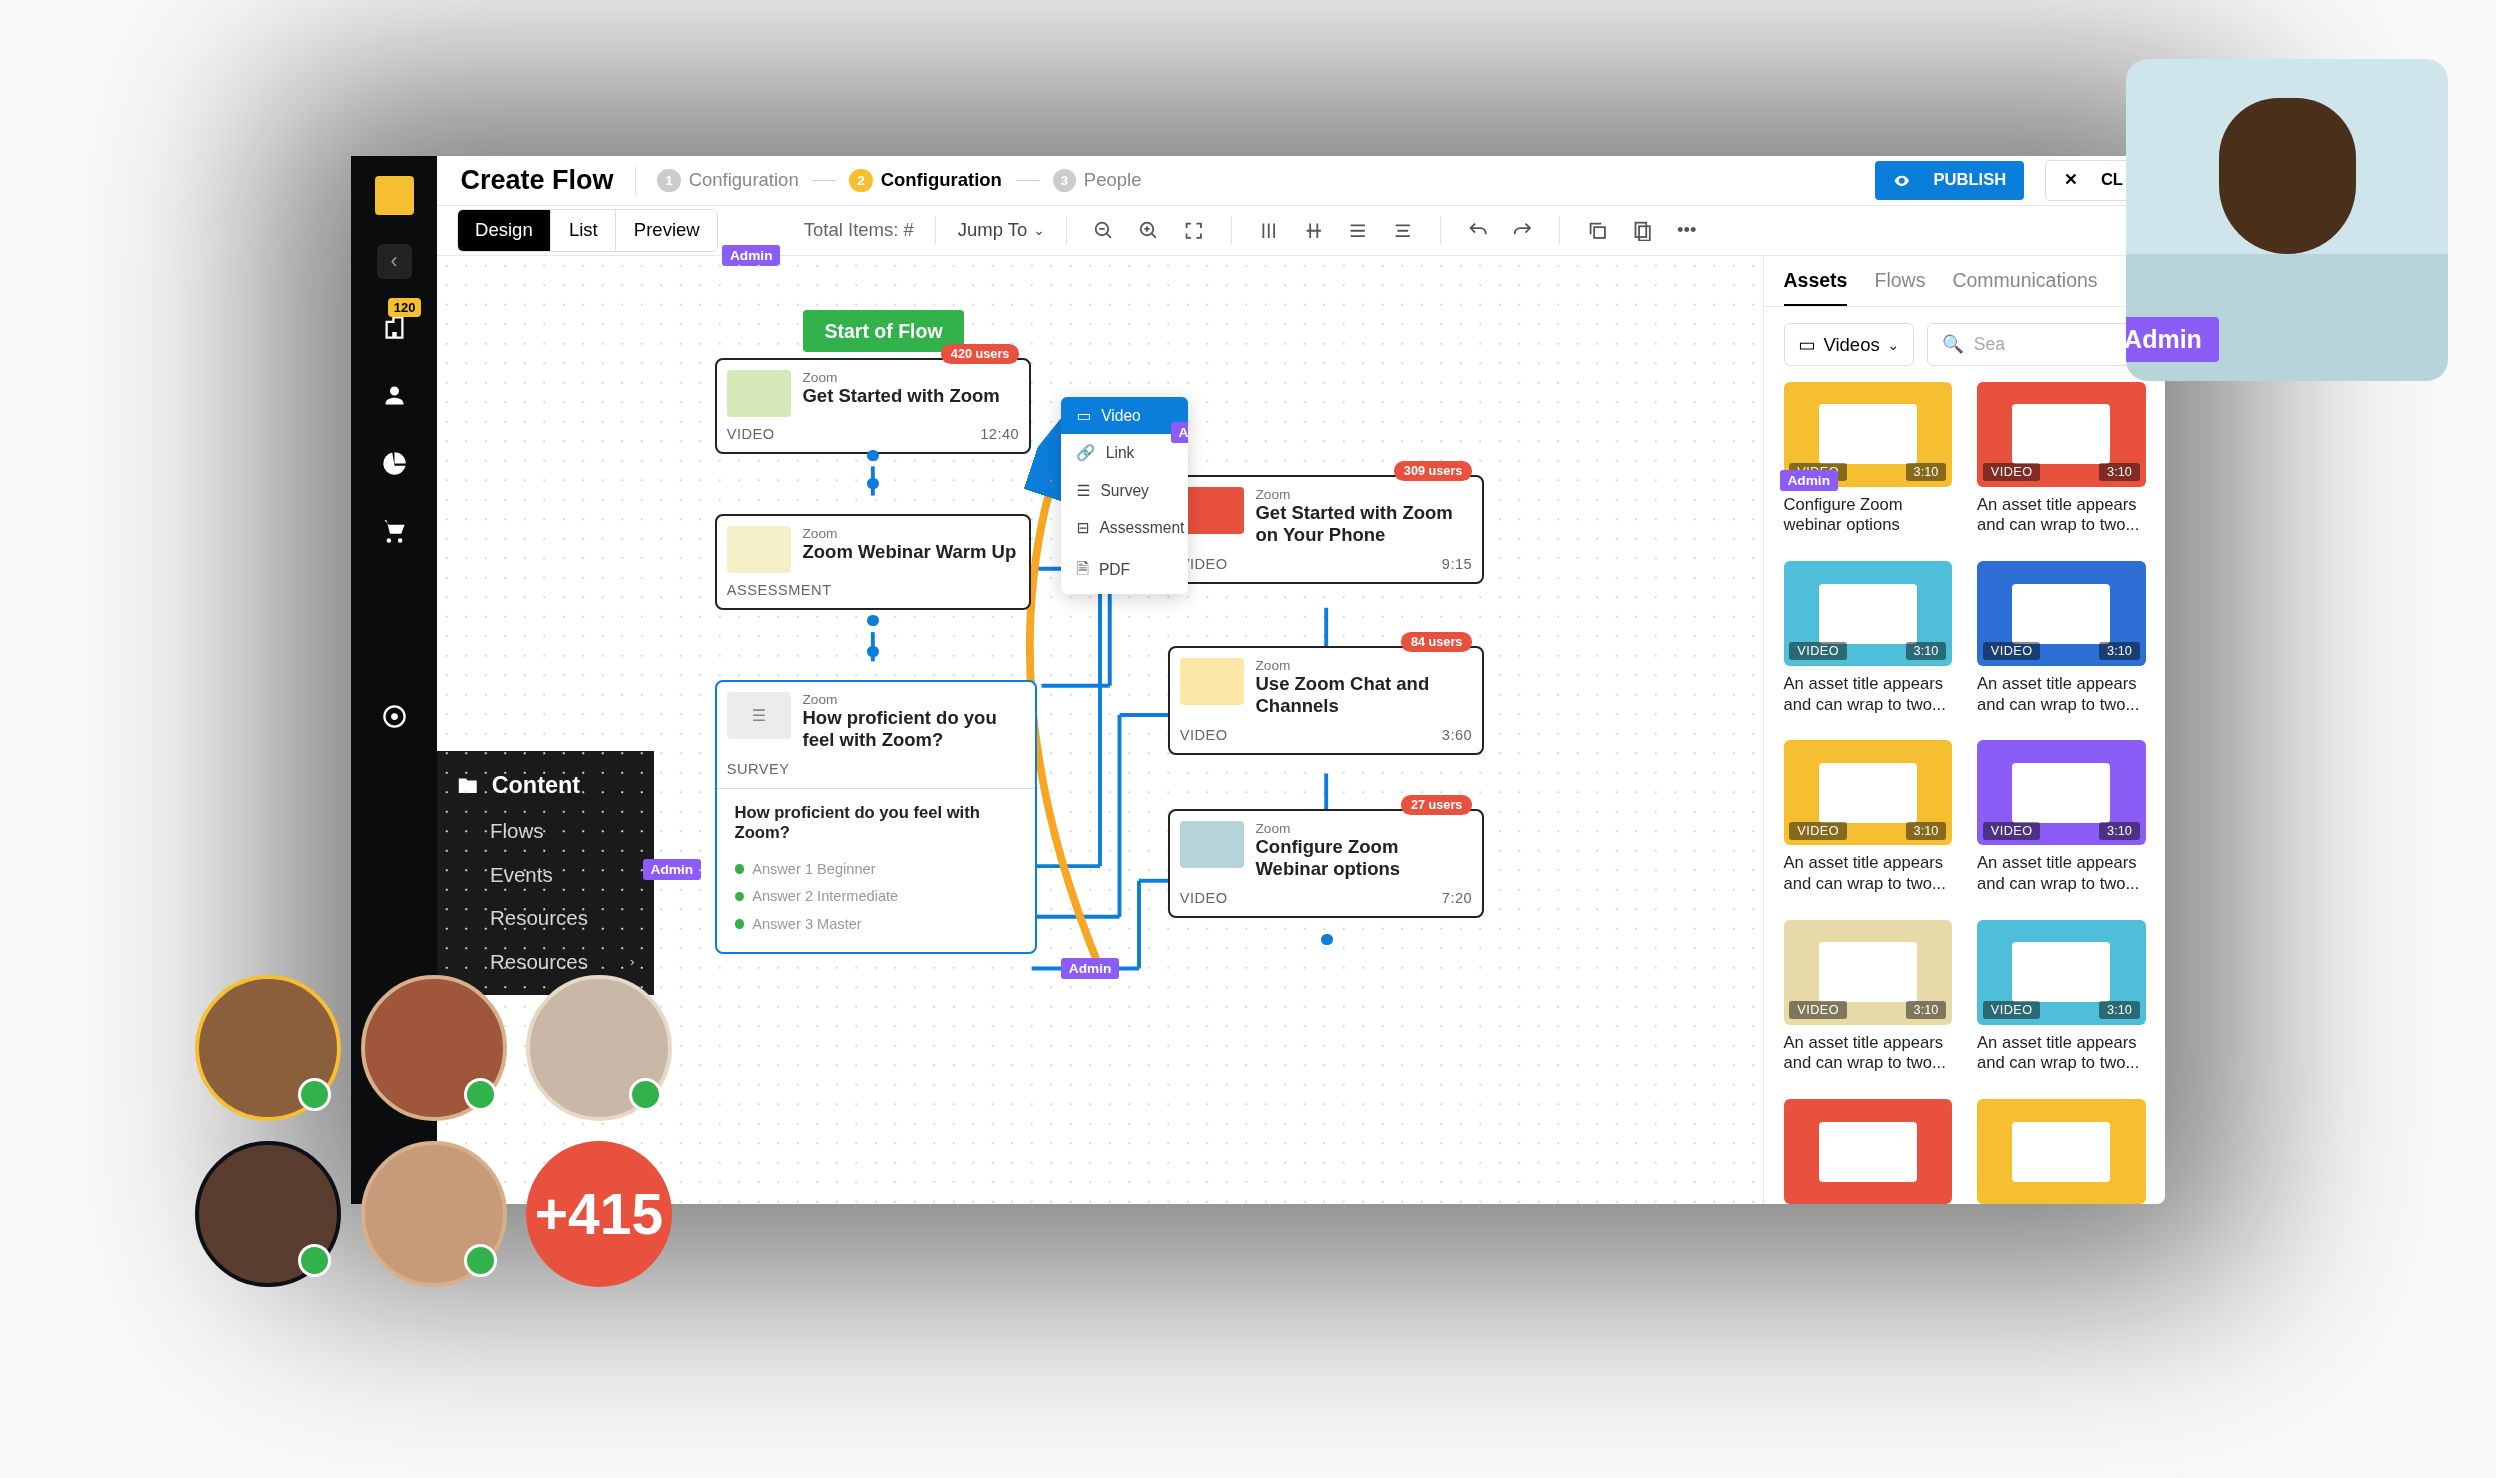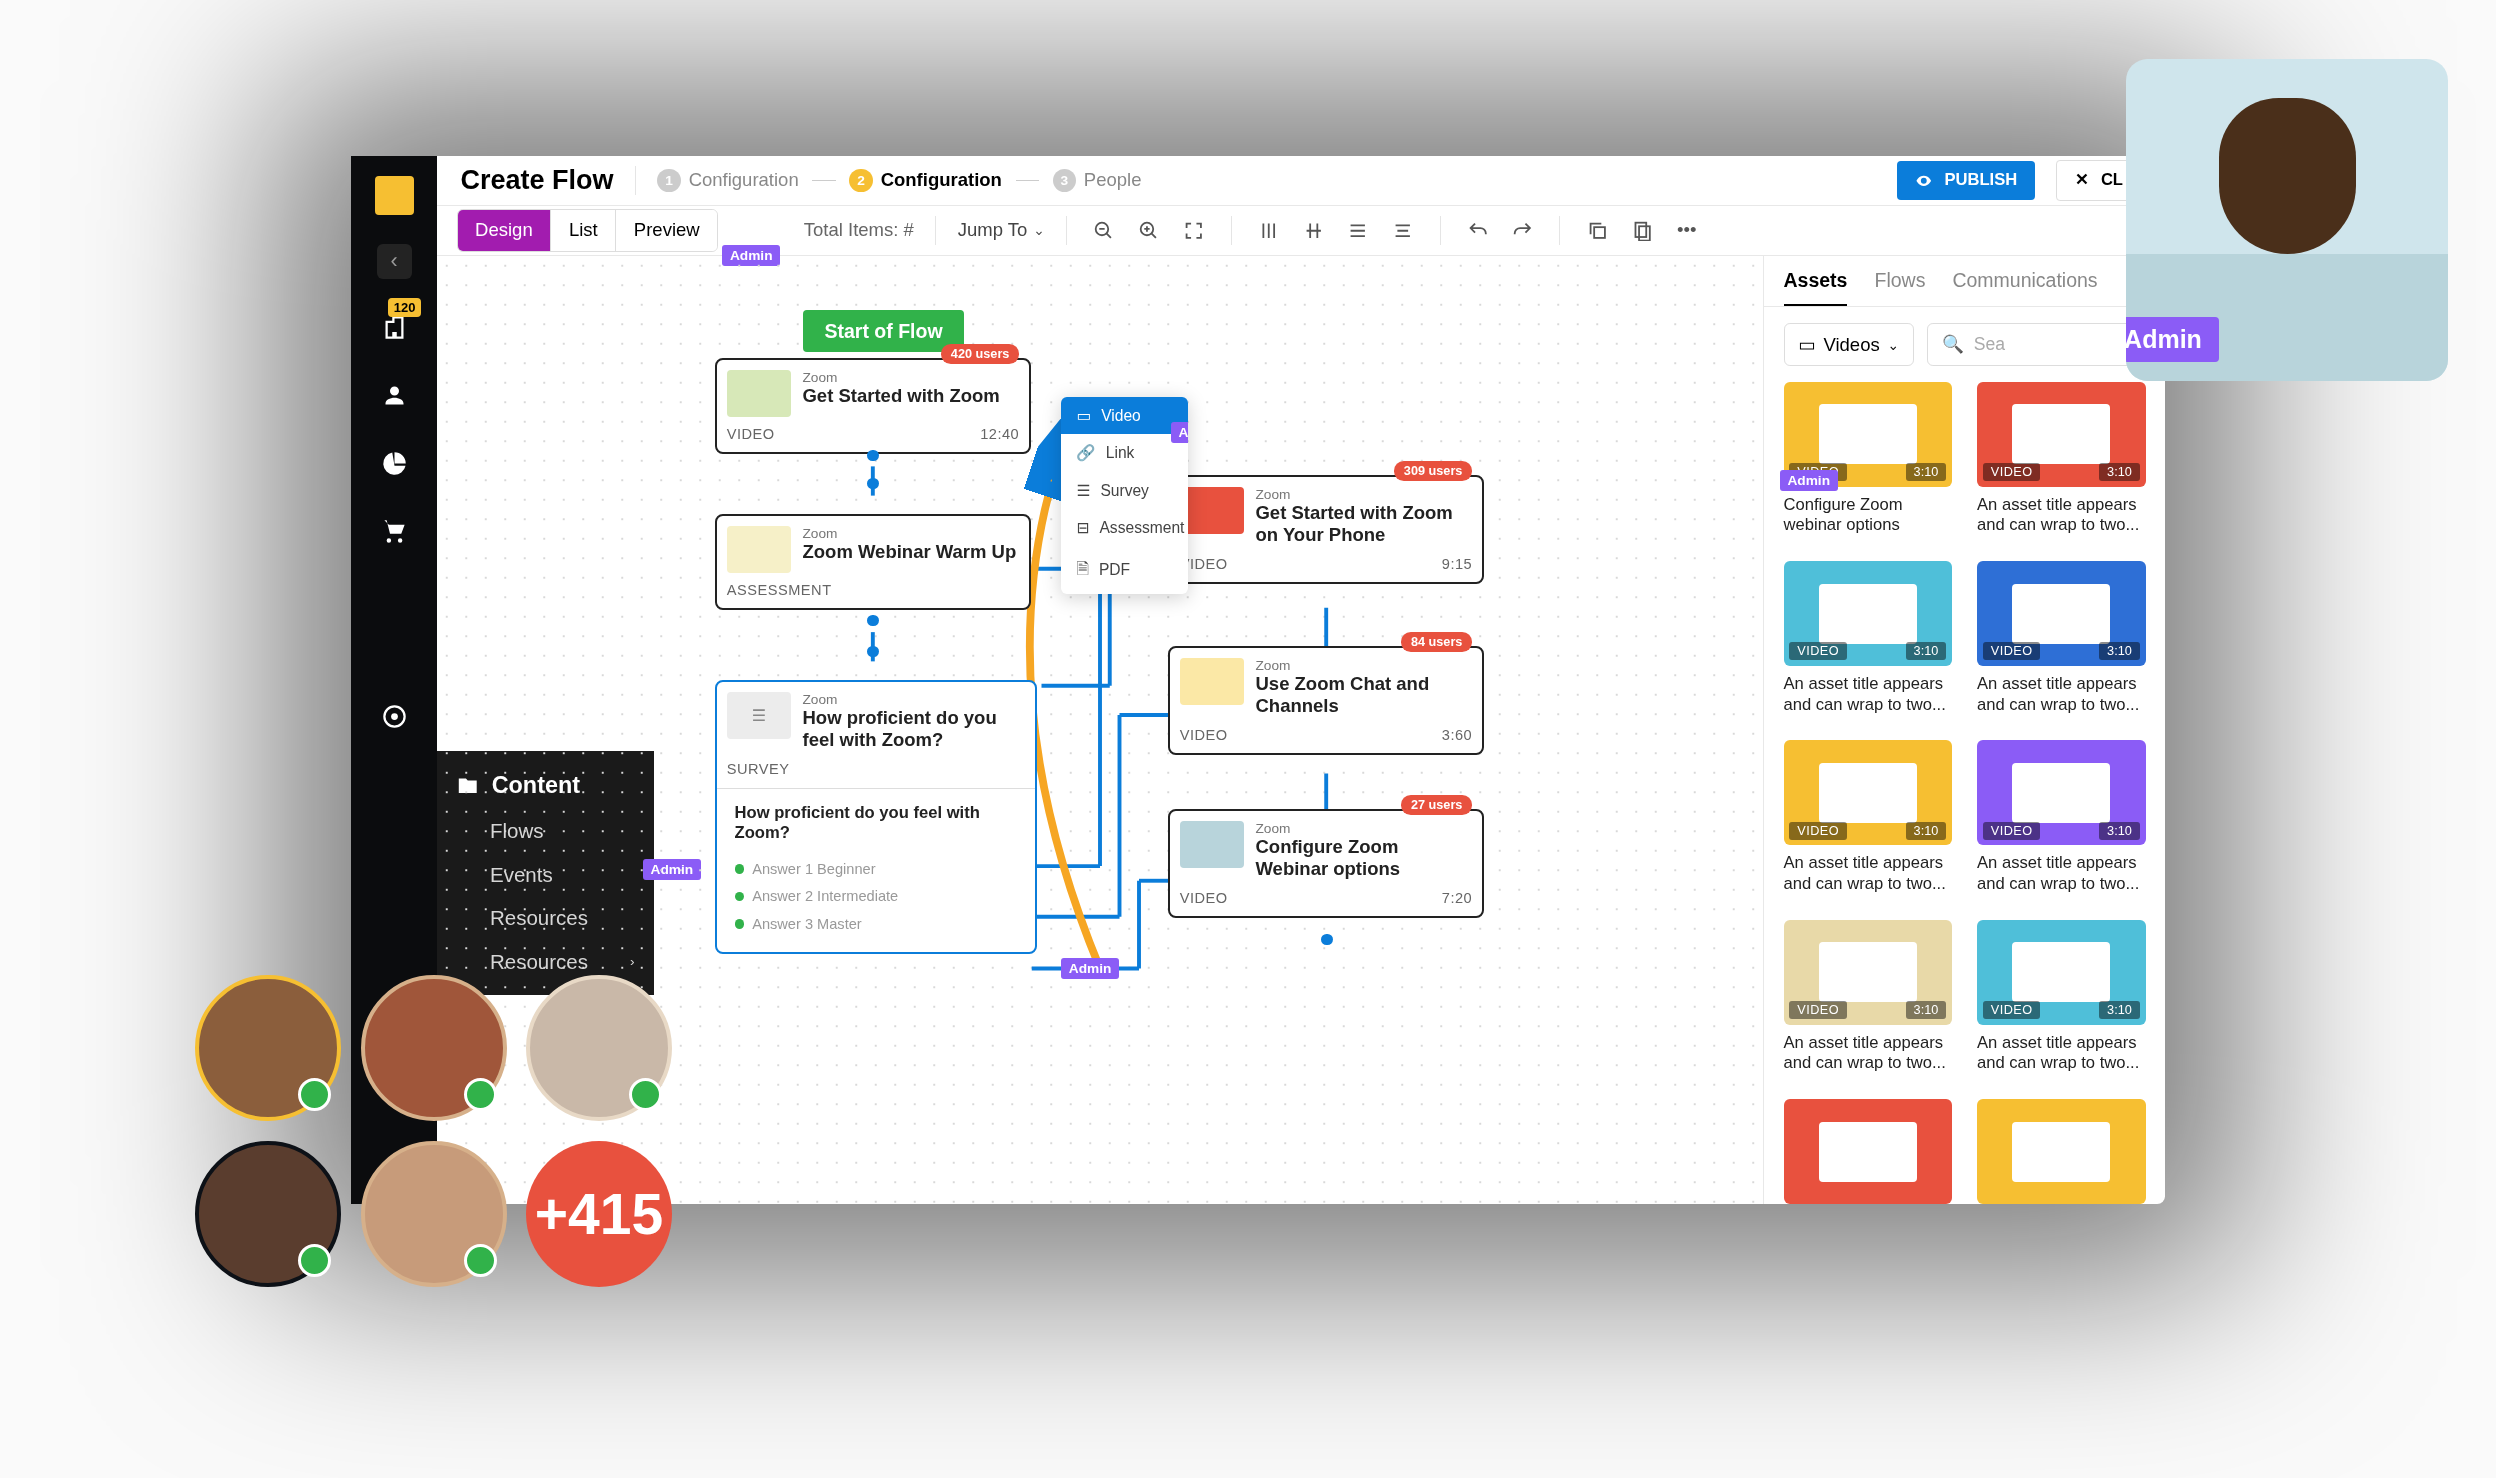--- a/index.html
+++ b/index.html
@@ -18,27 +18,27 @@
 .main{position:absolute;left:86px;top:0;right:0;bottom:0;display:flex;flex-direction:column}
 .header{height:60px;border-bottom:1px solid #e8e8e8;display:flex;align-items:center;padding:0 23.4px;gap:21.5px}
 .header .title{font-size:27px;font-weight:700}
 .header .steps{display:flex;align-items:center;gap:13.7px;color:#888;font-size:18.5px}
 .header .step{display:flex;align-items:center;gap:7.8px}
 .header .step .n{width:23.4px;height:23.4px;border-radius:50%;background:#ccc;color:#fff;display:flex;align-items:center;justify-content:center;font-size:13.7px;font-weight:700}
 .header .step.active .n{background:#f6bf32}
 .header .step.active{color:#000;font-weight:600}
 .header .dash{width:23.4px;height:1px;background:#ccc}
 .header .spacer{flex:1}
-.header .btn{padding:9.8px 17.6px;border-radius:3.9px;font-size:16.6px;font-weight:600;display:flex;align-items:center;gap:12px;border:1px solid #ddd;background:#fff;cursor:pointer}
+.header .btn{padding:9.8px 17.6px;border-radius:3.9px;font-size:16.6px;font-weight:600;display:flex;align-items:center;gap:23px;border:1px solid #ddd;background:#fff;cursor:pointer}
 .header .btn.pub{background:#0b7dda;color:#fff;border:none}
 .toolbar{height:60px;border-bottom:1px solid #e8e8e8;display:flex;align-items:center;padding:0 19.5px;gap:13.7px;font-size:18.5px}
 .seg{display:flex;border:1px solid #ddd;border-radius:5.9px;overflow:hidden}
 .seg .segb{padding:9.8px 17.6px;border-right:1px solid #ddd;background:#fff;cursor:pointer}
 .seg .segb:last-child{border:none}
-.seg .segb.active{background:#a21caf;color:#fff}
+.seg .segb.active{background:#000000;color:#fff}
 .toolbar .txt{color:#666}
 .toolbar .tbtn{width:31px;height:31px;display:flex;align-items:center;justify-content:center;color:#555;cursor:pointer}
 .toolbar .tbtn svg{width:21.5px;height:21.5px;fill:none;stroke:#555;stroke-width:2}
 .toolbar .jump{display:flex;align-items:center;gap:5.9px;cursor:pointer;color:#444}
 .toolbar .divider{width:1px;height:29px;background:#e5e5e5;margin:0 7.8px}
 .workspace{flex:1;display:flex}
 .canvas{flex:1;background-image:radial-gradient(circle,#d8d8d8 1px,transparent 1px);background-size:19.5px 19.5px;position:relative;overflow:hidden}
 .node{position:absolute;background:#fff;border:2px solid #222;border-radius:7.8px;padding:9.8px;width:316px}
 .node.sel{border:2.9px solid #0b7dda}
 .node .top{display:flex;gap:11.7px}

